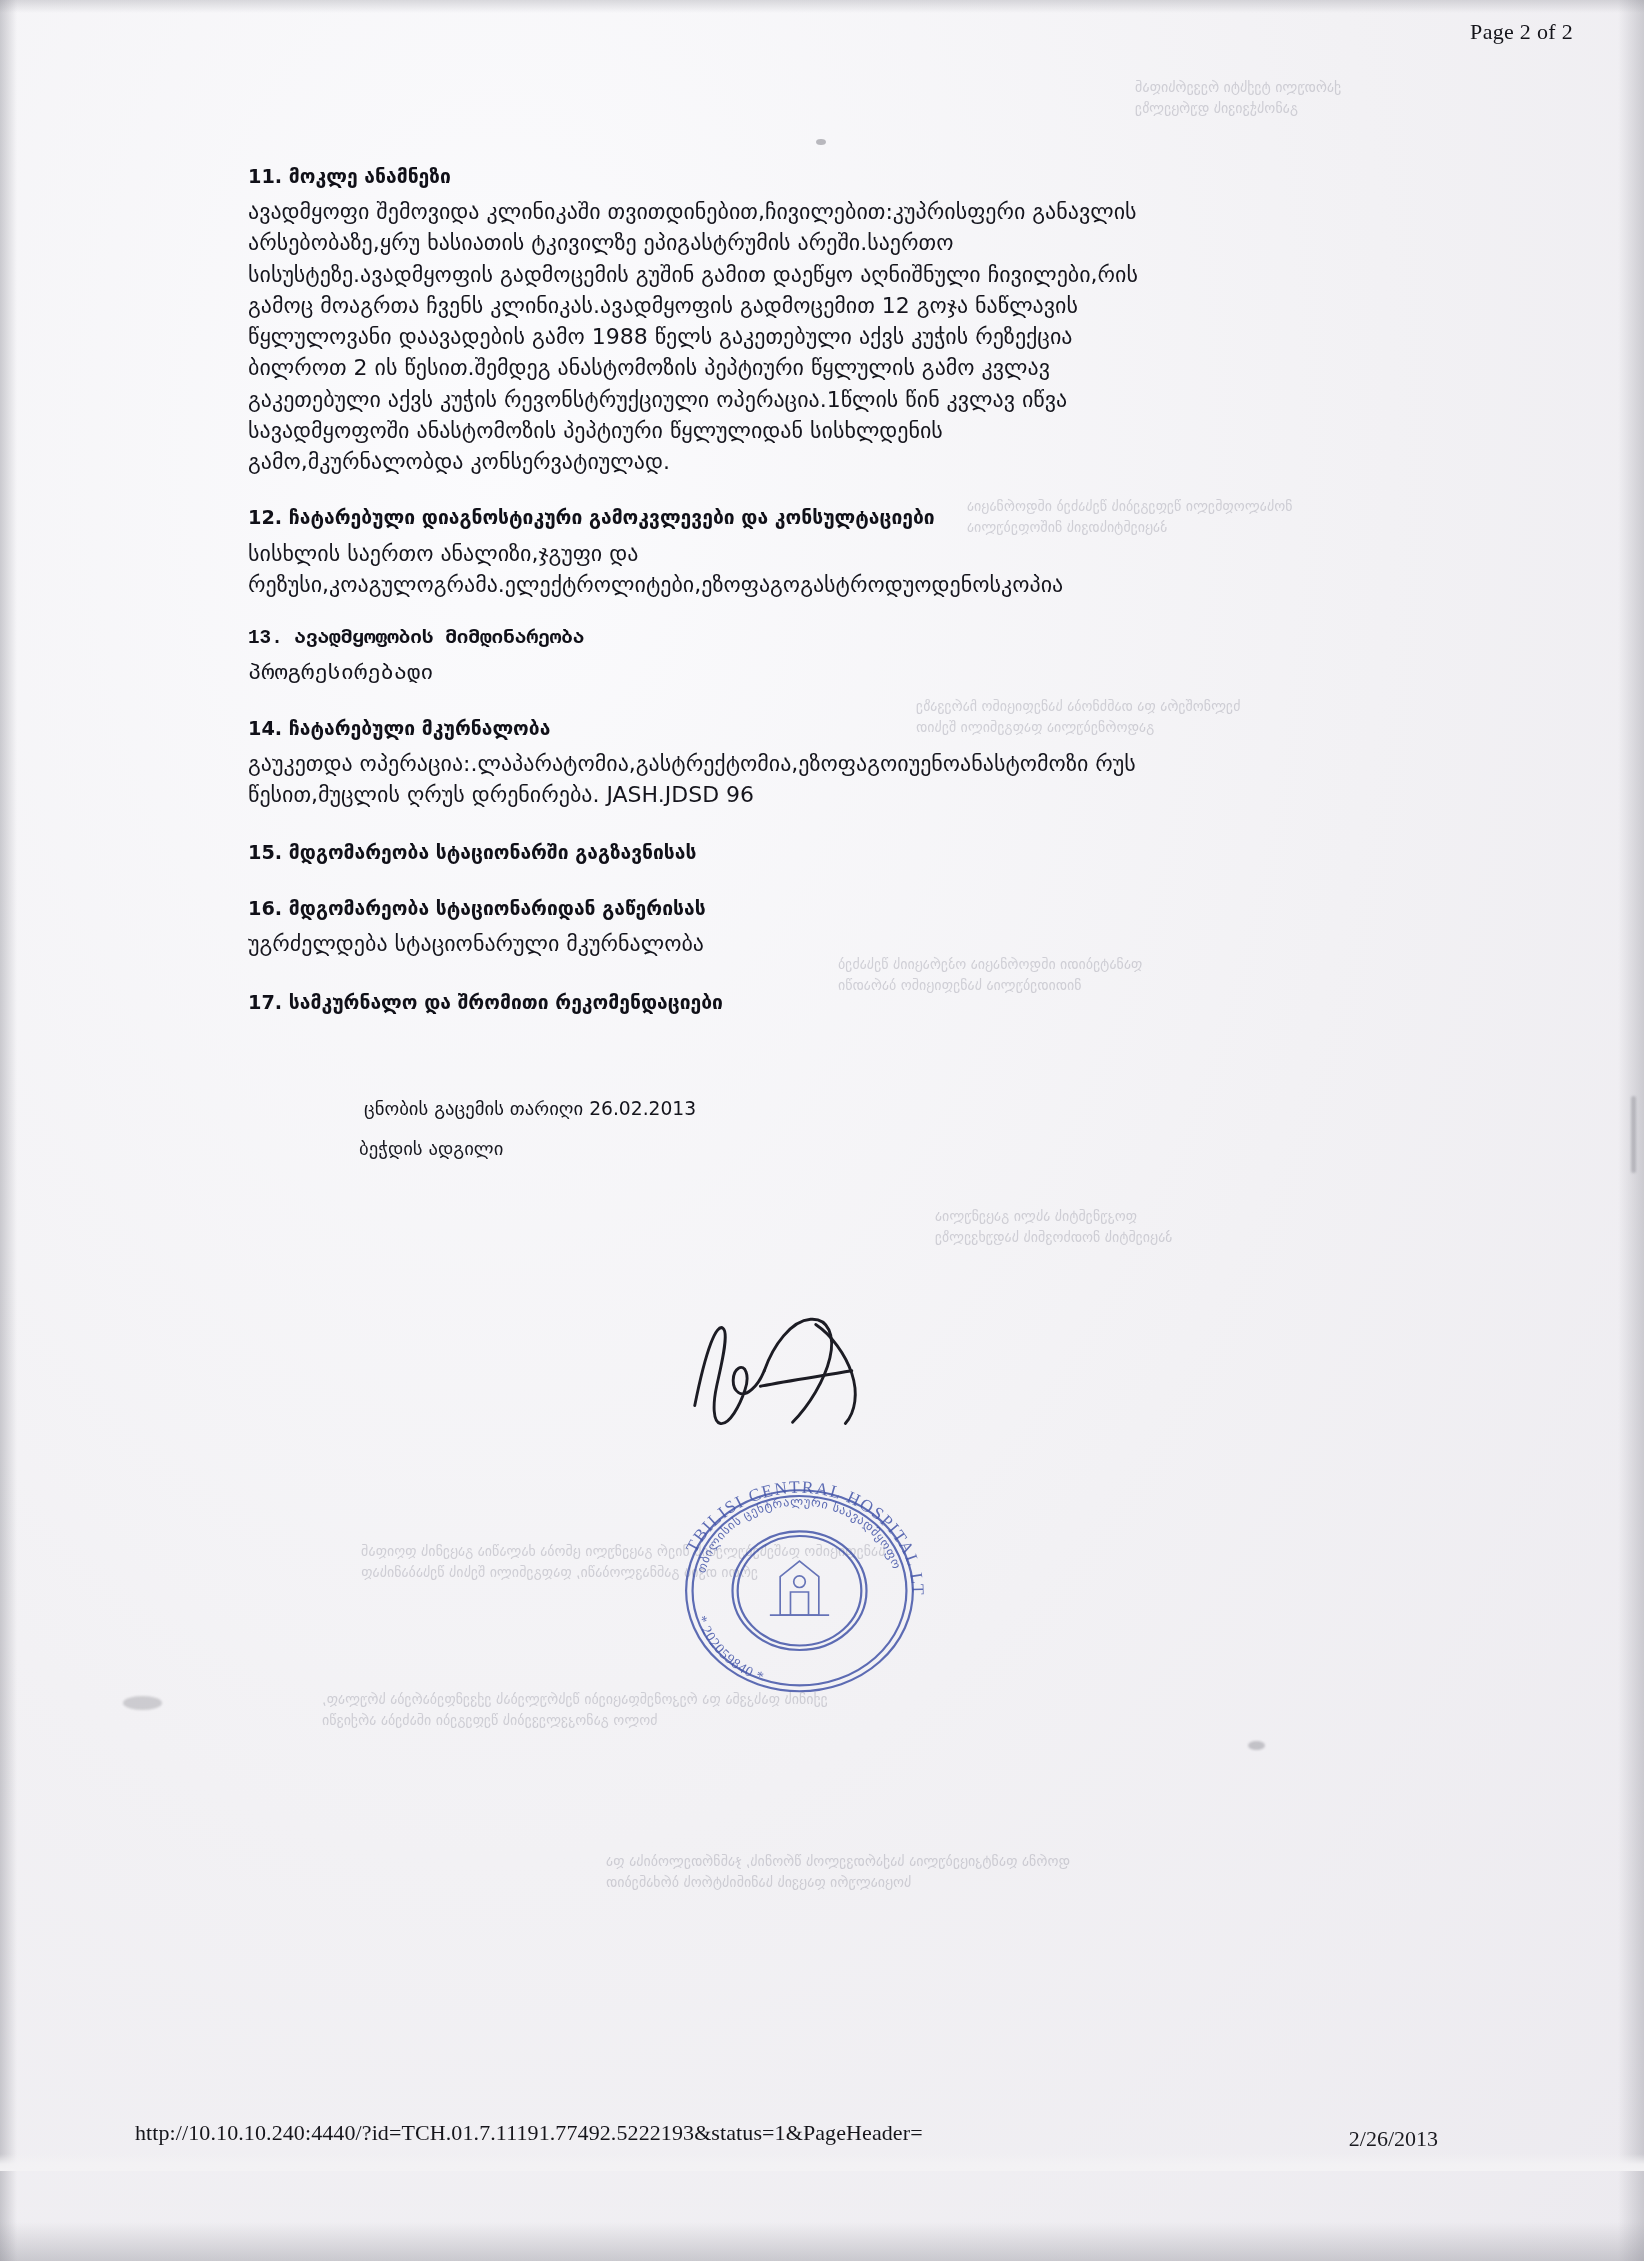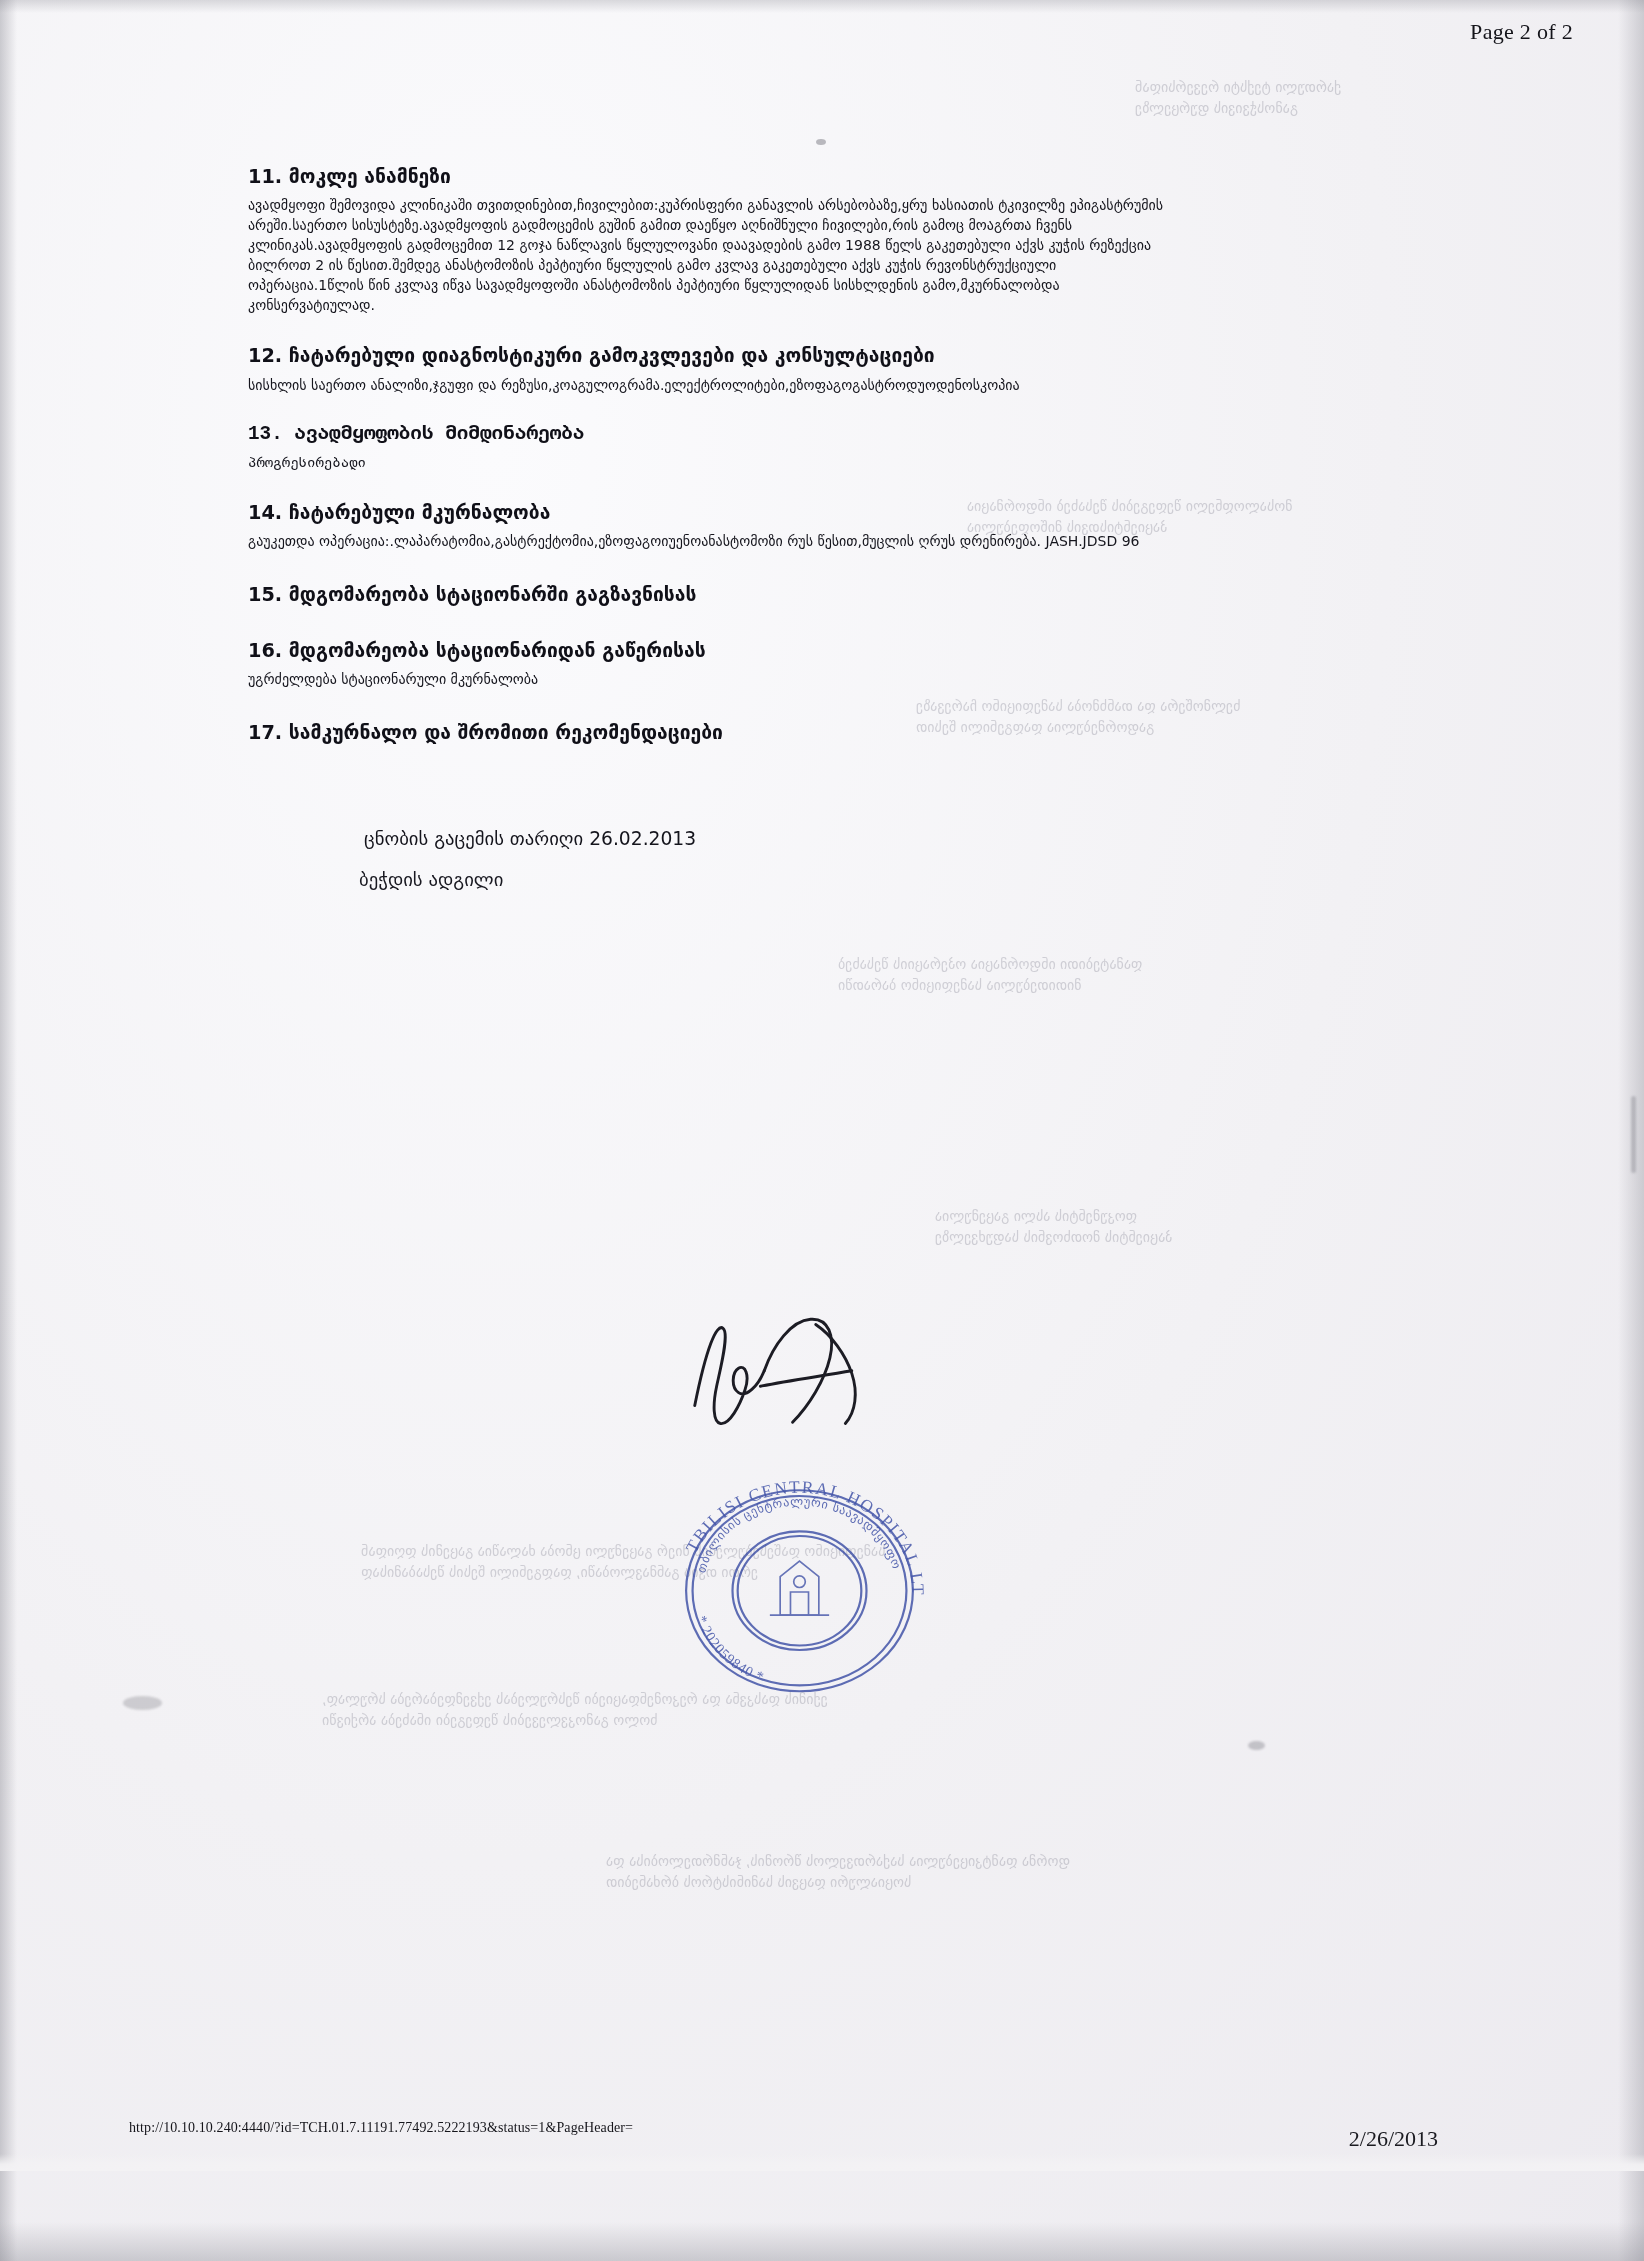--- a/index.html
+++ b/index.html
@@ -68,21 +68,21 @@
     margin-bottom: 22px;
   }
   .sec-head {
     font-size: 19.3px;
     font-weight: bold;
     line-height: 1.34;
     margin-bottom: 6.4px;
     color: #101018;
   }
   .sec-body {
-    font-size: 14px;
+    font-size: 22px;
     line-height: 1.42;
     color: #15151d;
     white-space: pre-wrap;
   }
   .sec.head-only { margin-bottom: 30px; }
 
   .gap-big { height: 41px; }
 
   .signer {
     font-size: 18.7px;
@@ -126,24 +126,24 @@
 
   
   .footer {
     position: absolute;
     left: 0; right: 0;
     bottom: 102px;
     height: 39px;
   }
   .footer-url {
     position: absolute;
-    left: 129px;
+    left: 135px;
     top: 0;
     font-family: "Liberation Serif", serif;
-    font-size: 14px;
+    font-size: 22px;
     color: #15151b;
     letter-spacing: 0.1px;
   }
   .footer-date {
     position: absolute;
     right: 206px;
     top: 6.4px;
     font-family: "Liberation Serif", serif;
     font-size: 22px;
     color: #1a1a20;

